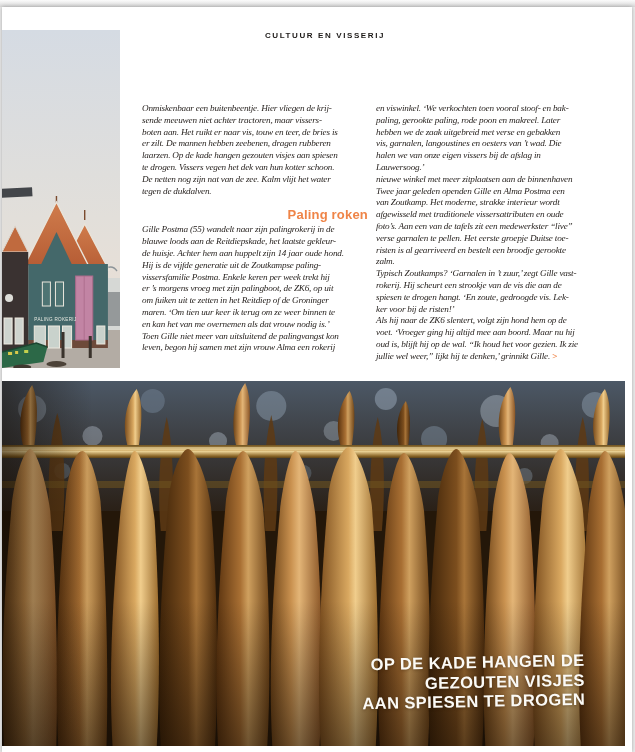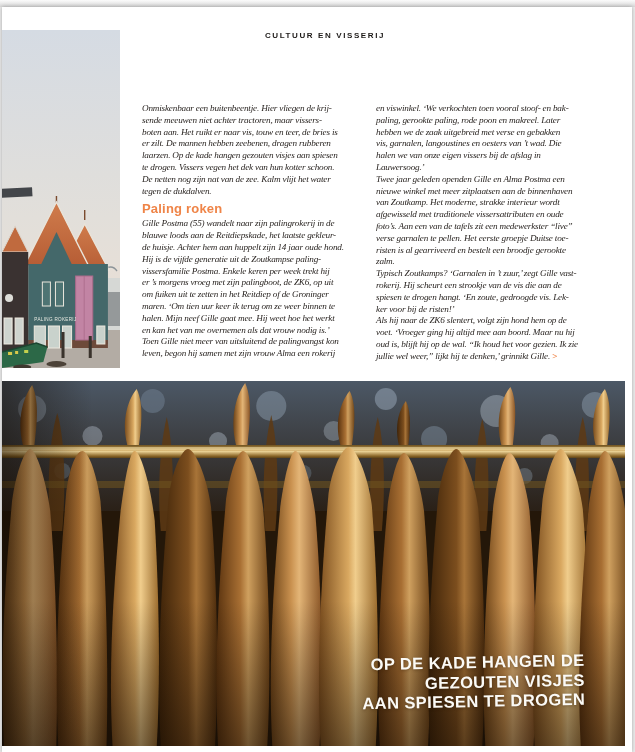--- a/index.html
+++ b/index.html
@@ -9,22 +9,22 @@
     font:700 8px "Liberation Sans",sans-serif;letter-spacing:1.6px;color:#1d1a18;}
   
   .photo-left{position:absolute;left:0;top:23px;width:118px;height:338px;overflow:hidden;}
   .photo-left svg{display:block;width:100%;height:100%;}
   
   .tcol{position:absolute;top:96px;color:#2a2522;
     font:9.2px/11.8px "Liberation Serif",serif;letter-spacing:-0.2px;}
   .col1{left:140px;width:226px;}
   .col2{left:374px;width:238px;}
   .tline{white-space:nowrap;height:11.8px;font-style:italic;}
-  .section-heading{margin:4px 0 2px 0;font:700 13px/15px "Liberation Sans",sans-serif;
-    color:#ef8447;letter-spacing:.2px;}
+  .section-heading{margin:10px 0 2px 0;font:700 13px/15px "Liberation Sans",sans-serif;
+    color:#ef8447;letter-spacing:.2px;text-align:right;}
   .marker{color:#ef8447;font-weight:700;margin-left:2px;}
   
   .photo-fish{position:absolute;left:0;top:374px;width:623px;height:365px;overflow:hidden;}
   .photo-fish svg{display:block;width:100%;height:100%;}
   .quote{position:absolute;right:40px;top:272px;text-align:right;transform:rotate(-1.2deg);
     color:#fbfaf6;font:700 16.5px/19.5px "Liberation Sans",sans-serif;letter-spacing:.4px;
     text-shadow:0 1px 3px rgba(40,20,5,.35);}
 </style>
 </head>
 <body>
@@ -114,37 +114,36 @@
     <div class="section-heading">Paling roken</div>
     <div>
         <div class="tline">Gille Postma (55) wandelt naar zijn palingrokerij in de</div>
         <div class="tline">blauwe loods aan de Reitdiepskade, het laatste gekleur-</div>
         <div class="tline">de huisje. Achter hem aan huppelt zijn 14 jaar oude hond.</div>
         <div class="tline">Hij is de vijfde generatie uit de Zoutkampse paling-</div>
         <div class="tline">vissersfamilie Postma. Enkele keren per week trekt hij</div>
         <div class="tline">er ’s morgens vroeg met zijn palingboot, de ZK6, op uit</div>
         <div class="tline">om fuiken uit te zetten in het Reitdiep of de Groninger</div>
         <div class="tline">maren. ‘Om tien uur keer ik terug om ze weer binnen te</div>
-        <div class="tline">halen. Mijn neef Gille gaat mee. Hij weet hoe het werkt</div>
         <div class="tline">en kan het van me overnemen als dat vrouw nodig is.’</div>
         <div class="tline">Toen Gille niet meer van uitsluitend de palingvangst kon</div>
         <div class="tline">leven, begon hij samen met zijn vrouw Alma een rokerij</div>
       </div>
   </div>
 
   <div class="tcol col2">
     <div>
         <div class="tline">en viswinkel. ‘We verkochten toen vooral stoof- en bak-</div>
         <div class="tline">paling, gerookte paling, rode poon en makreel. Later</div>
         <div class="tline">hebben we de zaak uitgebreid met verse en gebakken</div>
         <div class="tline">vis, garnalen, langoustines en oesters van ’t wad. Die</div>
         <div class="tline">halen we van onze eigen vissers bij de afslag in</div>
         <div class="tline">Lauwersoog.’</div>
+        <div class="tline">nieuwe winkel met meer zitplaatsen aan de binnenhaven</div>
         <div class="tline">Twee jaar geleden openden Gille en Alma Postma een</div>
-        <div class="tline">nieuwe winkel met meer zitplaatsen aan de binnenhaven</div>
         <div class="tline">van Zoutkamp. Het moderne, strakke interieur wordt</div>
         <div class="tline">afgewisseld met traditionele vissersattributen en oude</div>
         <div class="tline">foto’s. Aan een van de tafels zit een medewerkster “live”</div>
         <div class="tline">verse garnalen te pellen. Het eerste groepje Duitse toe-</div>
         <div class="tline">risten is al gearriveerd en bestelt een broodje gerookte</div>
         <div class="tline">zalm.</div>
         <div class="tline">Typisch Zoutkamps? ‘Garnalen in ’t zuur,’ zegt Gille vast-</div>
         <div class="tline">rokerij. Hij scheurt een strookje van de vis die aan de</div>
         <div class="tline">spiesen te drogen hangt. ‘En zoute, gedroogde vis. Lek-</div>
         <div class="tline">ker voor bij de risten!’</div>

